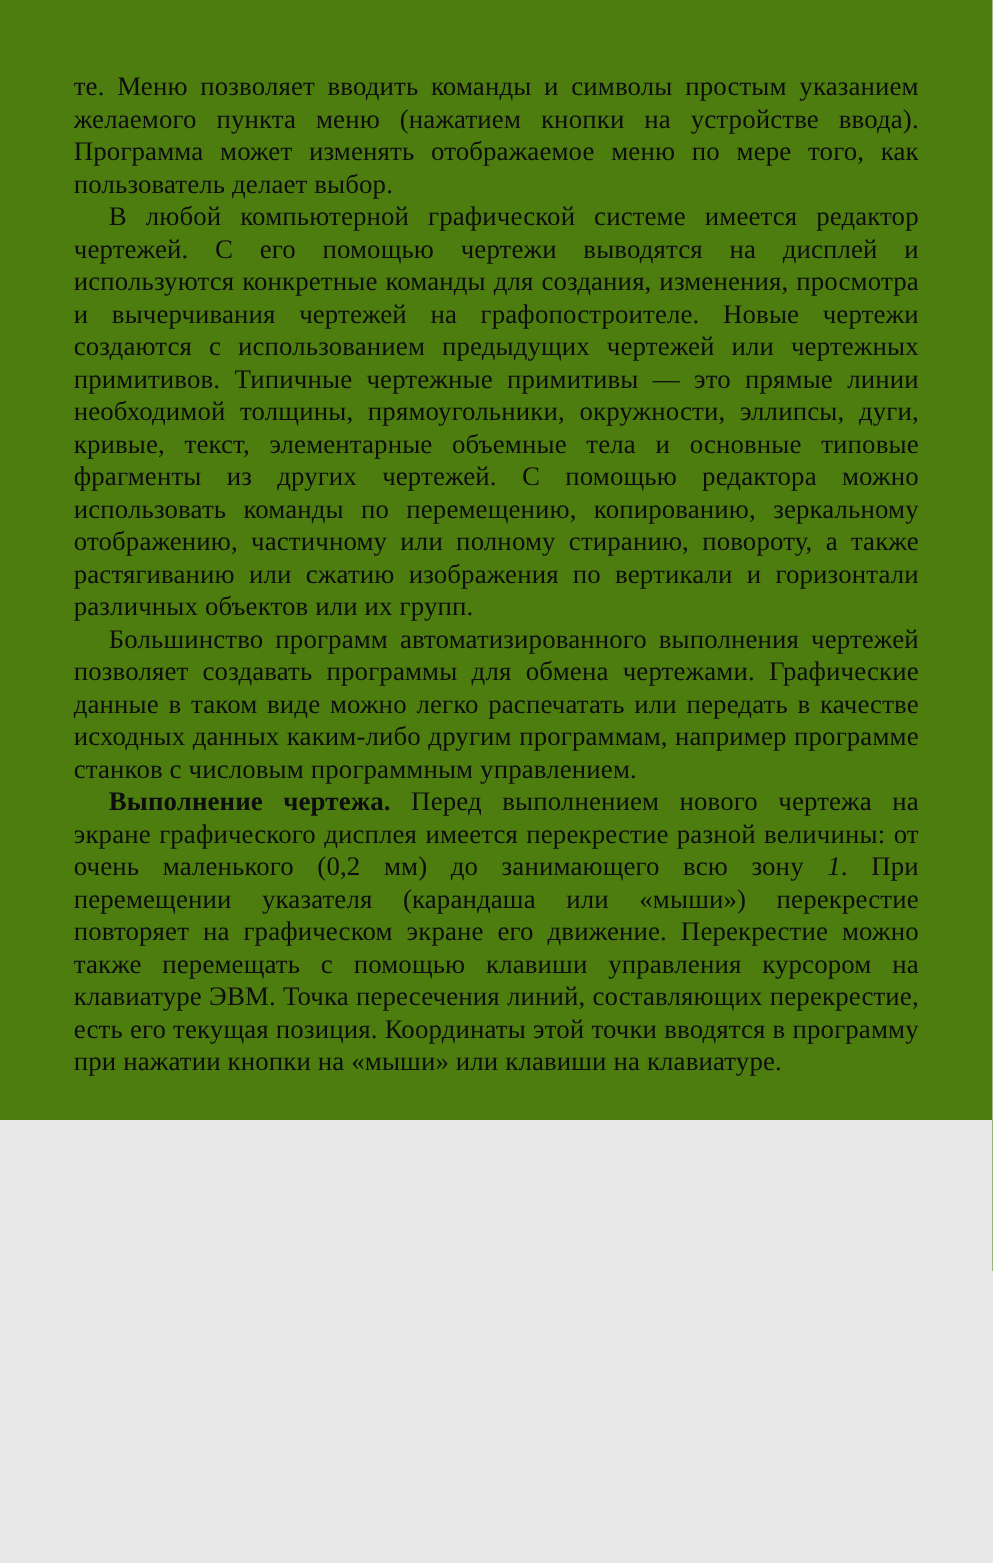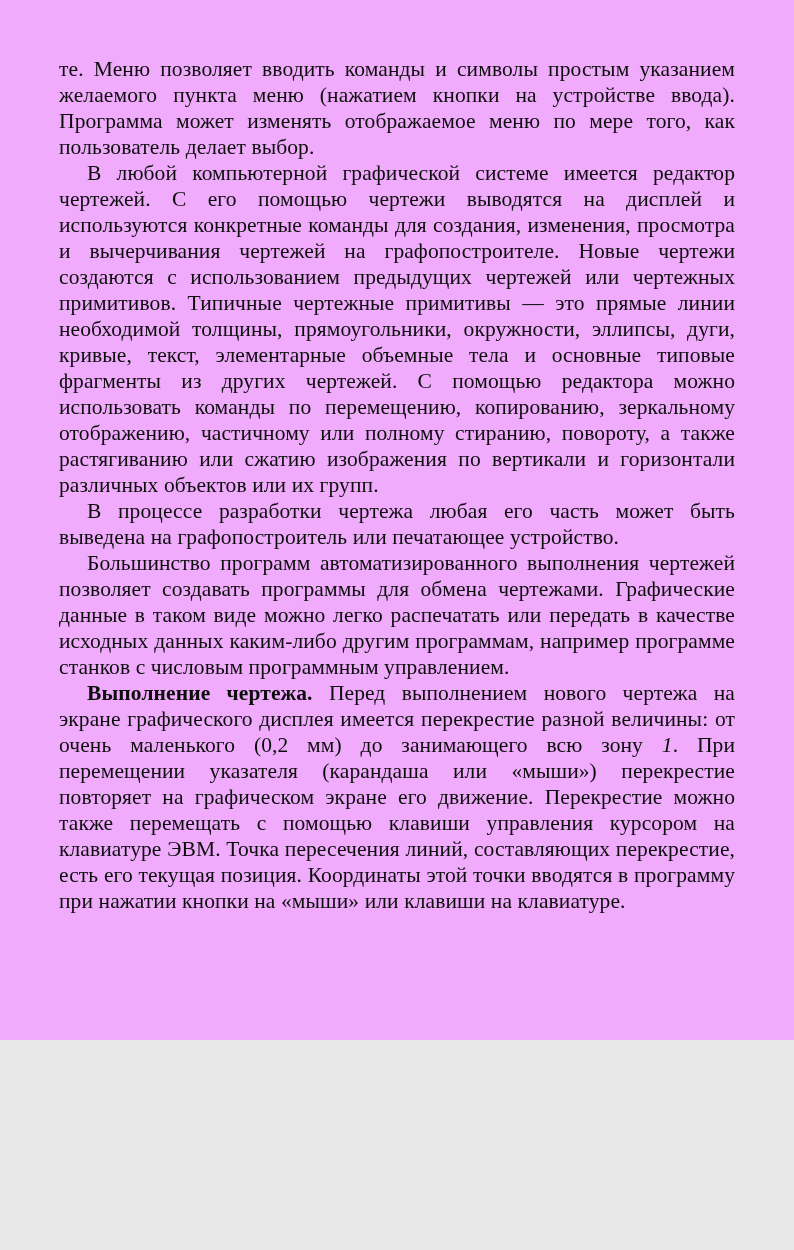--- a/index.html
+++ b/index.html
@@ -3,22 +3,22 @@
 <meta charset="utf-8">
 <style>
   html, body {
     margin: 0;
     padding: 0;
     background: #e8e8e8;
   }
   .page {
     position: relative;
     width: 794px;
-    height: 1040px;
-    background: #f0abfc;
+    height: 896px;
+    background: #4d7c0f;
     font-family: "Liberation Serif", "DejaVu Serif", serif;
     color: #0d0d0d;
     overflow: hidden;
     -webkit-font-smoothing: antialiased;
   }
   .text-block {
     position: absolute;
     left: 59px;
     top: 56px;
     width: 676px;
@@ -63,21 +63,20 @@
   .speck.s2 { left: 707px; top: 1143px; width: 3px; height: 3px; }
 </style>
 </head>
 <body>
 
 <div class="page">
   <div class="text-block">
     <div>
         <p class="para"><span class="seg-normal">те. Меню позволяет вводить команды и символы простым указанием желаемого пункта меню (нажатием кнопки на устройстве ввода). Программа может изменять отображаемое меню по мере того, как пользователь делает выбор.</span></p>
         <p class="para indent"><span class="seg-normal">В любой компьютерной графической системе имеется редактор чертежей. С его помощью чертежи выводятся на дисплей и используются конкретные команды для создания, изменения, просмотра и вычерчивания чертежей на графопостроителе. Новые чертежи создаются с использованием предыдущих чертежей или чертежных примитивов. Типичные чертежные примитивы — это прямые линии необходимой толщины, прямоугольники, окружности, эллипсы, дуги, кривые, текст, элементарные объемные тела и основные типовые фрагменты из других чертежей. С помощью редактора можно использовать команды по перемещению, копированию, зеркальному отображению, частичному или полному стиранию, повороту, а также растягиванию или сжатию изображения по вертикали и горизонтали различных объектов или их групп.</span></p>
-        <p class="para indent"><span class="seg-normal">В процессе разработки чертежа любая его часть может быть выведена на графопостроитель или печатающее устройство.</span></p>
         <p class="para indent"><span class="seg-normal">Большинство программ автоматизированного выполнения чертежей позволяет создавать программы для обмена чертежами. Графические данные в таком виде можно легко распечатать или передать в качестве исходных данных каким-либо другим программам, например программе станков с числовым программным управлением.</span></p>
         <p class="para indent"><span class="seg-bold">Выполнение чертежа.</span><span class="seg-normal"> Перед выполнением нового чертежа на экране графического дисплея имеется перекрестие разной величины: от очень маленького (0,2 мм) до занимающего всю зону </span><span class="seg-italic">1</span><span class="seg-normal">. При перемещении указателя (карандаша или «мыши») перекрестие повторяет на графическом экране его движение. Перекрестие можно также перемещать с помощью клавиши управления курсором на клавиатуре ЭВМ. Точка пересечения линий, составляющих перекрестие, есть его текущая позиция. Координаты этой точки вводятся в программу при нажатии кнопки на «мыши» или клавиши на клавиатуре.</span></p>
       </div>
   </div>
   <div class="page-number">430</div>
   <div class="speck s1"></div>
   <div class="speck s2"></div>
 </div>
 
 </body></html>

